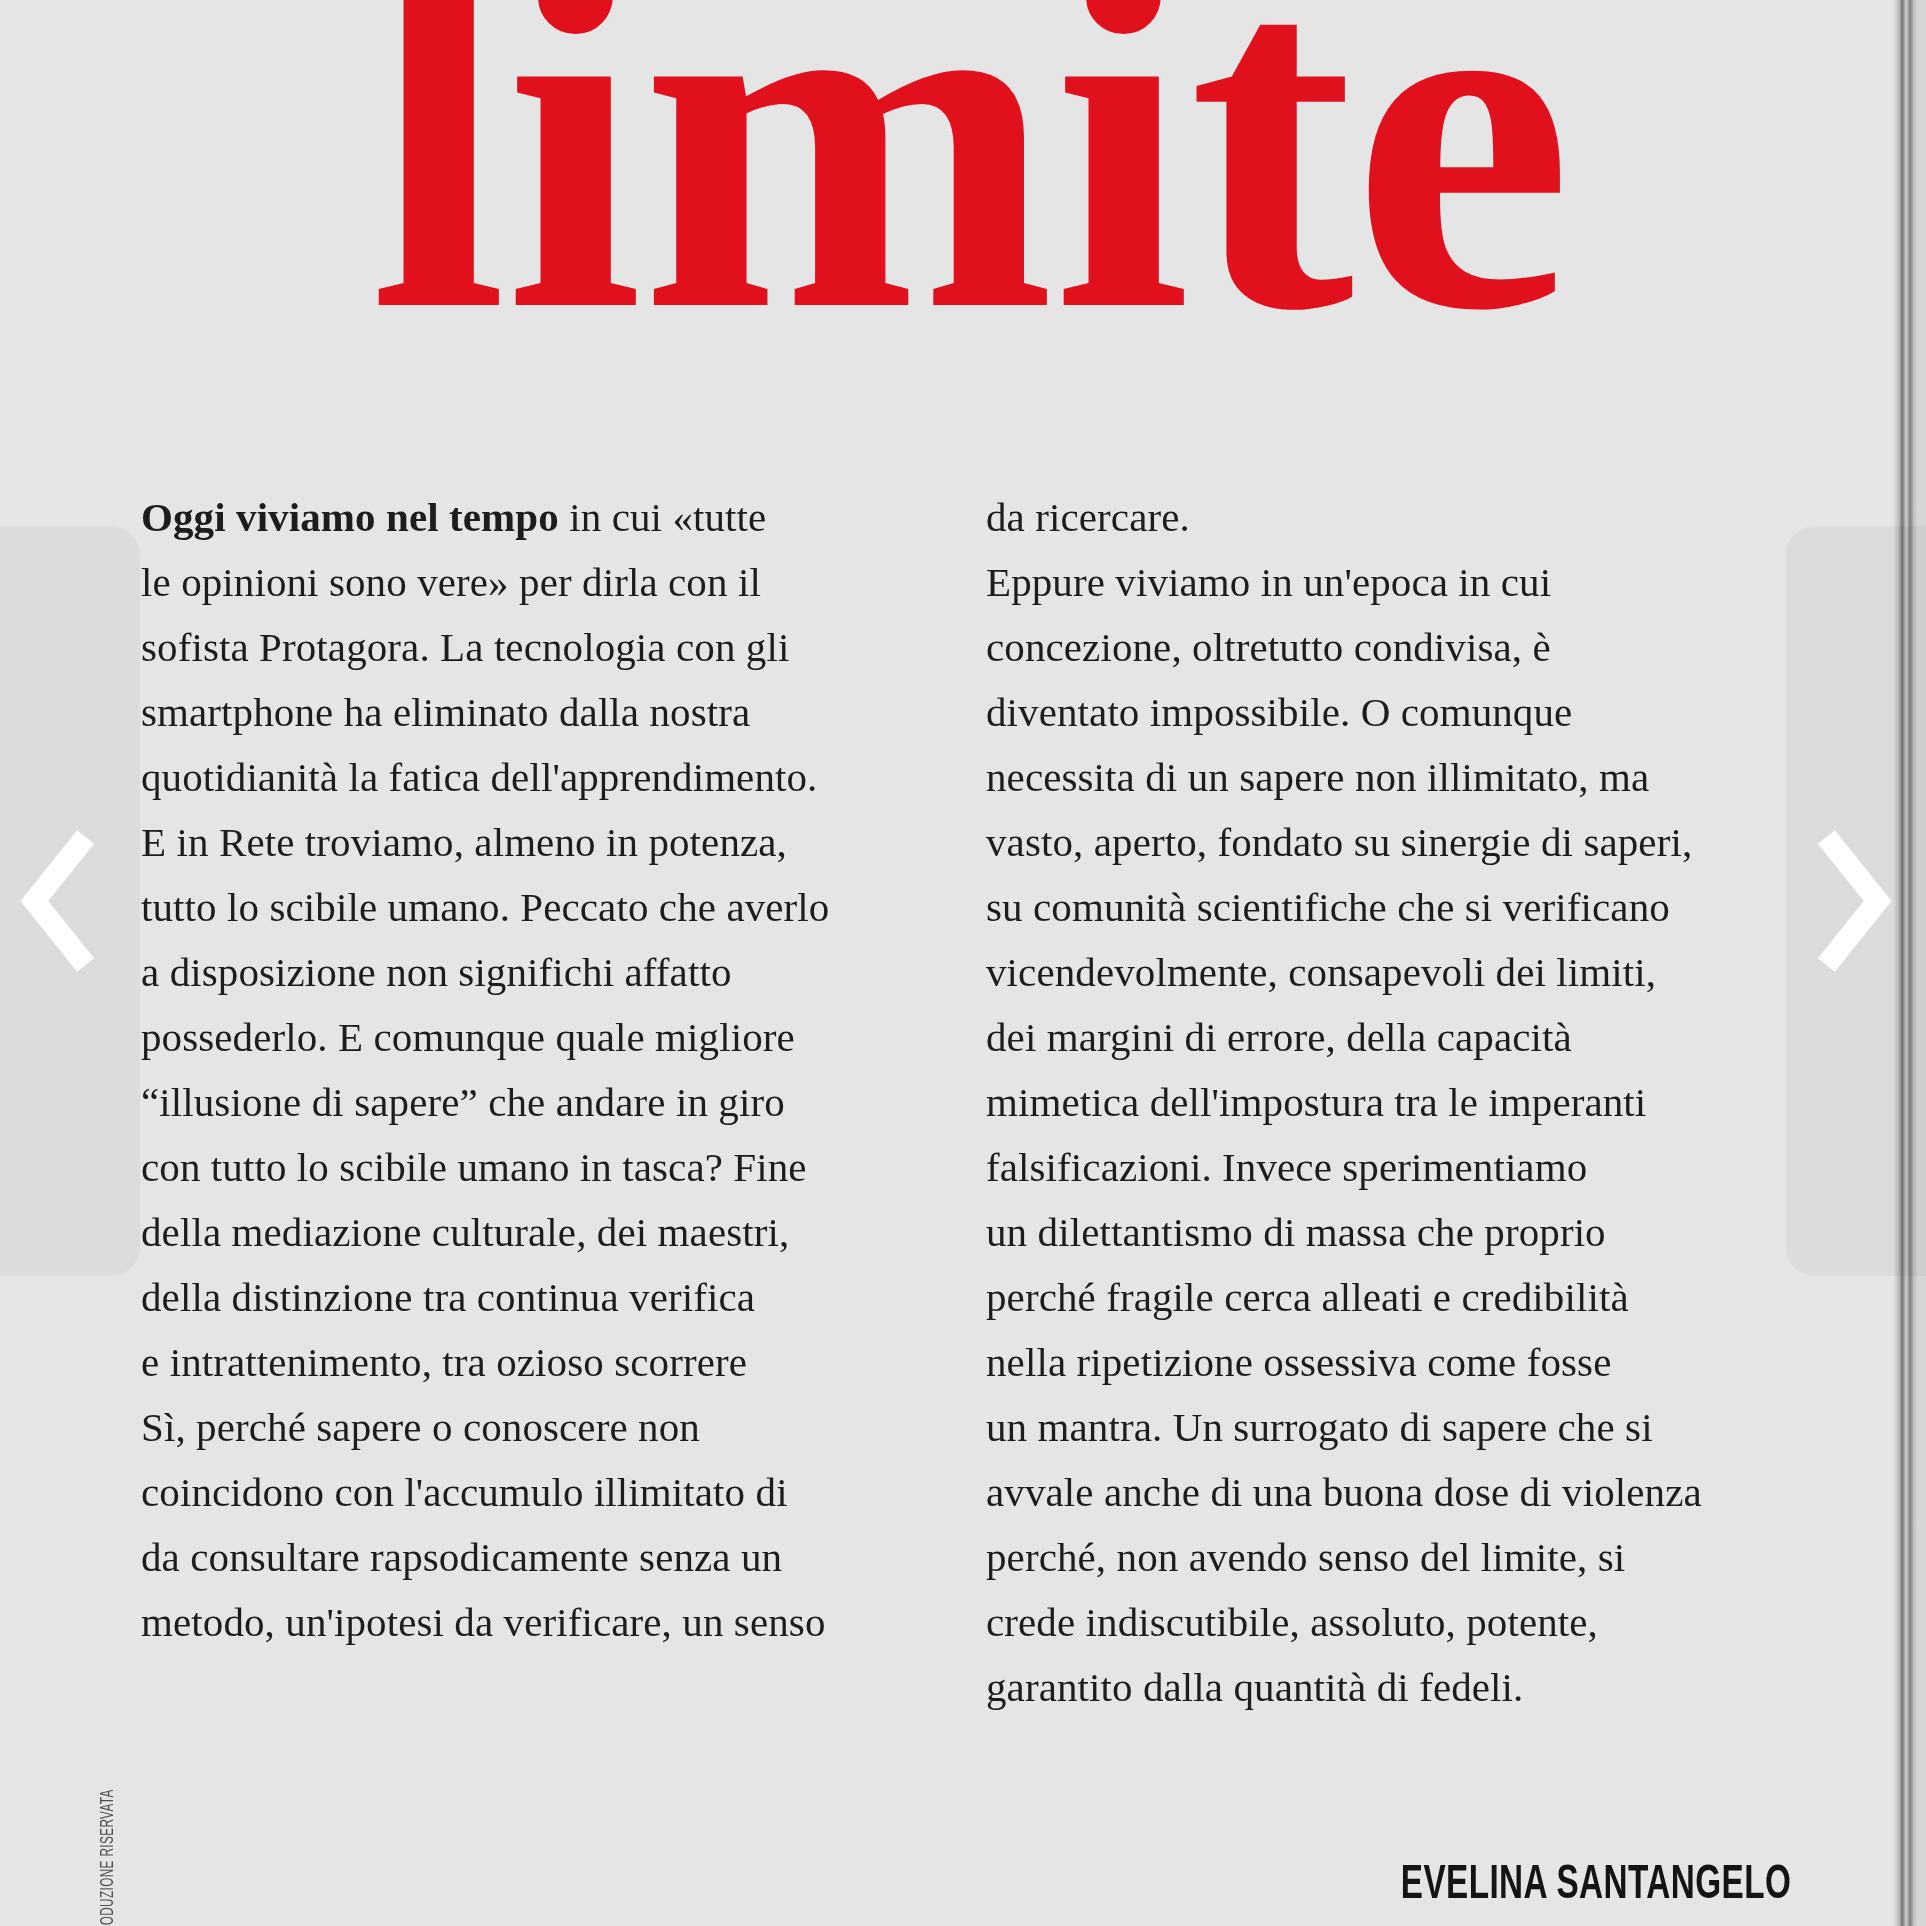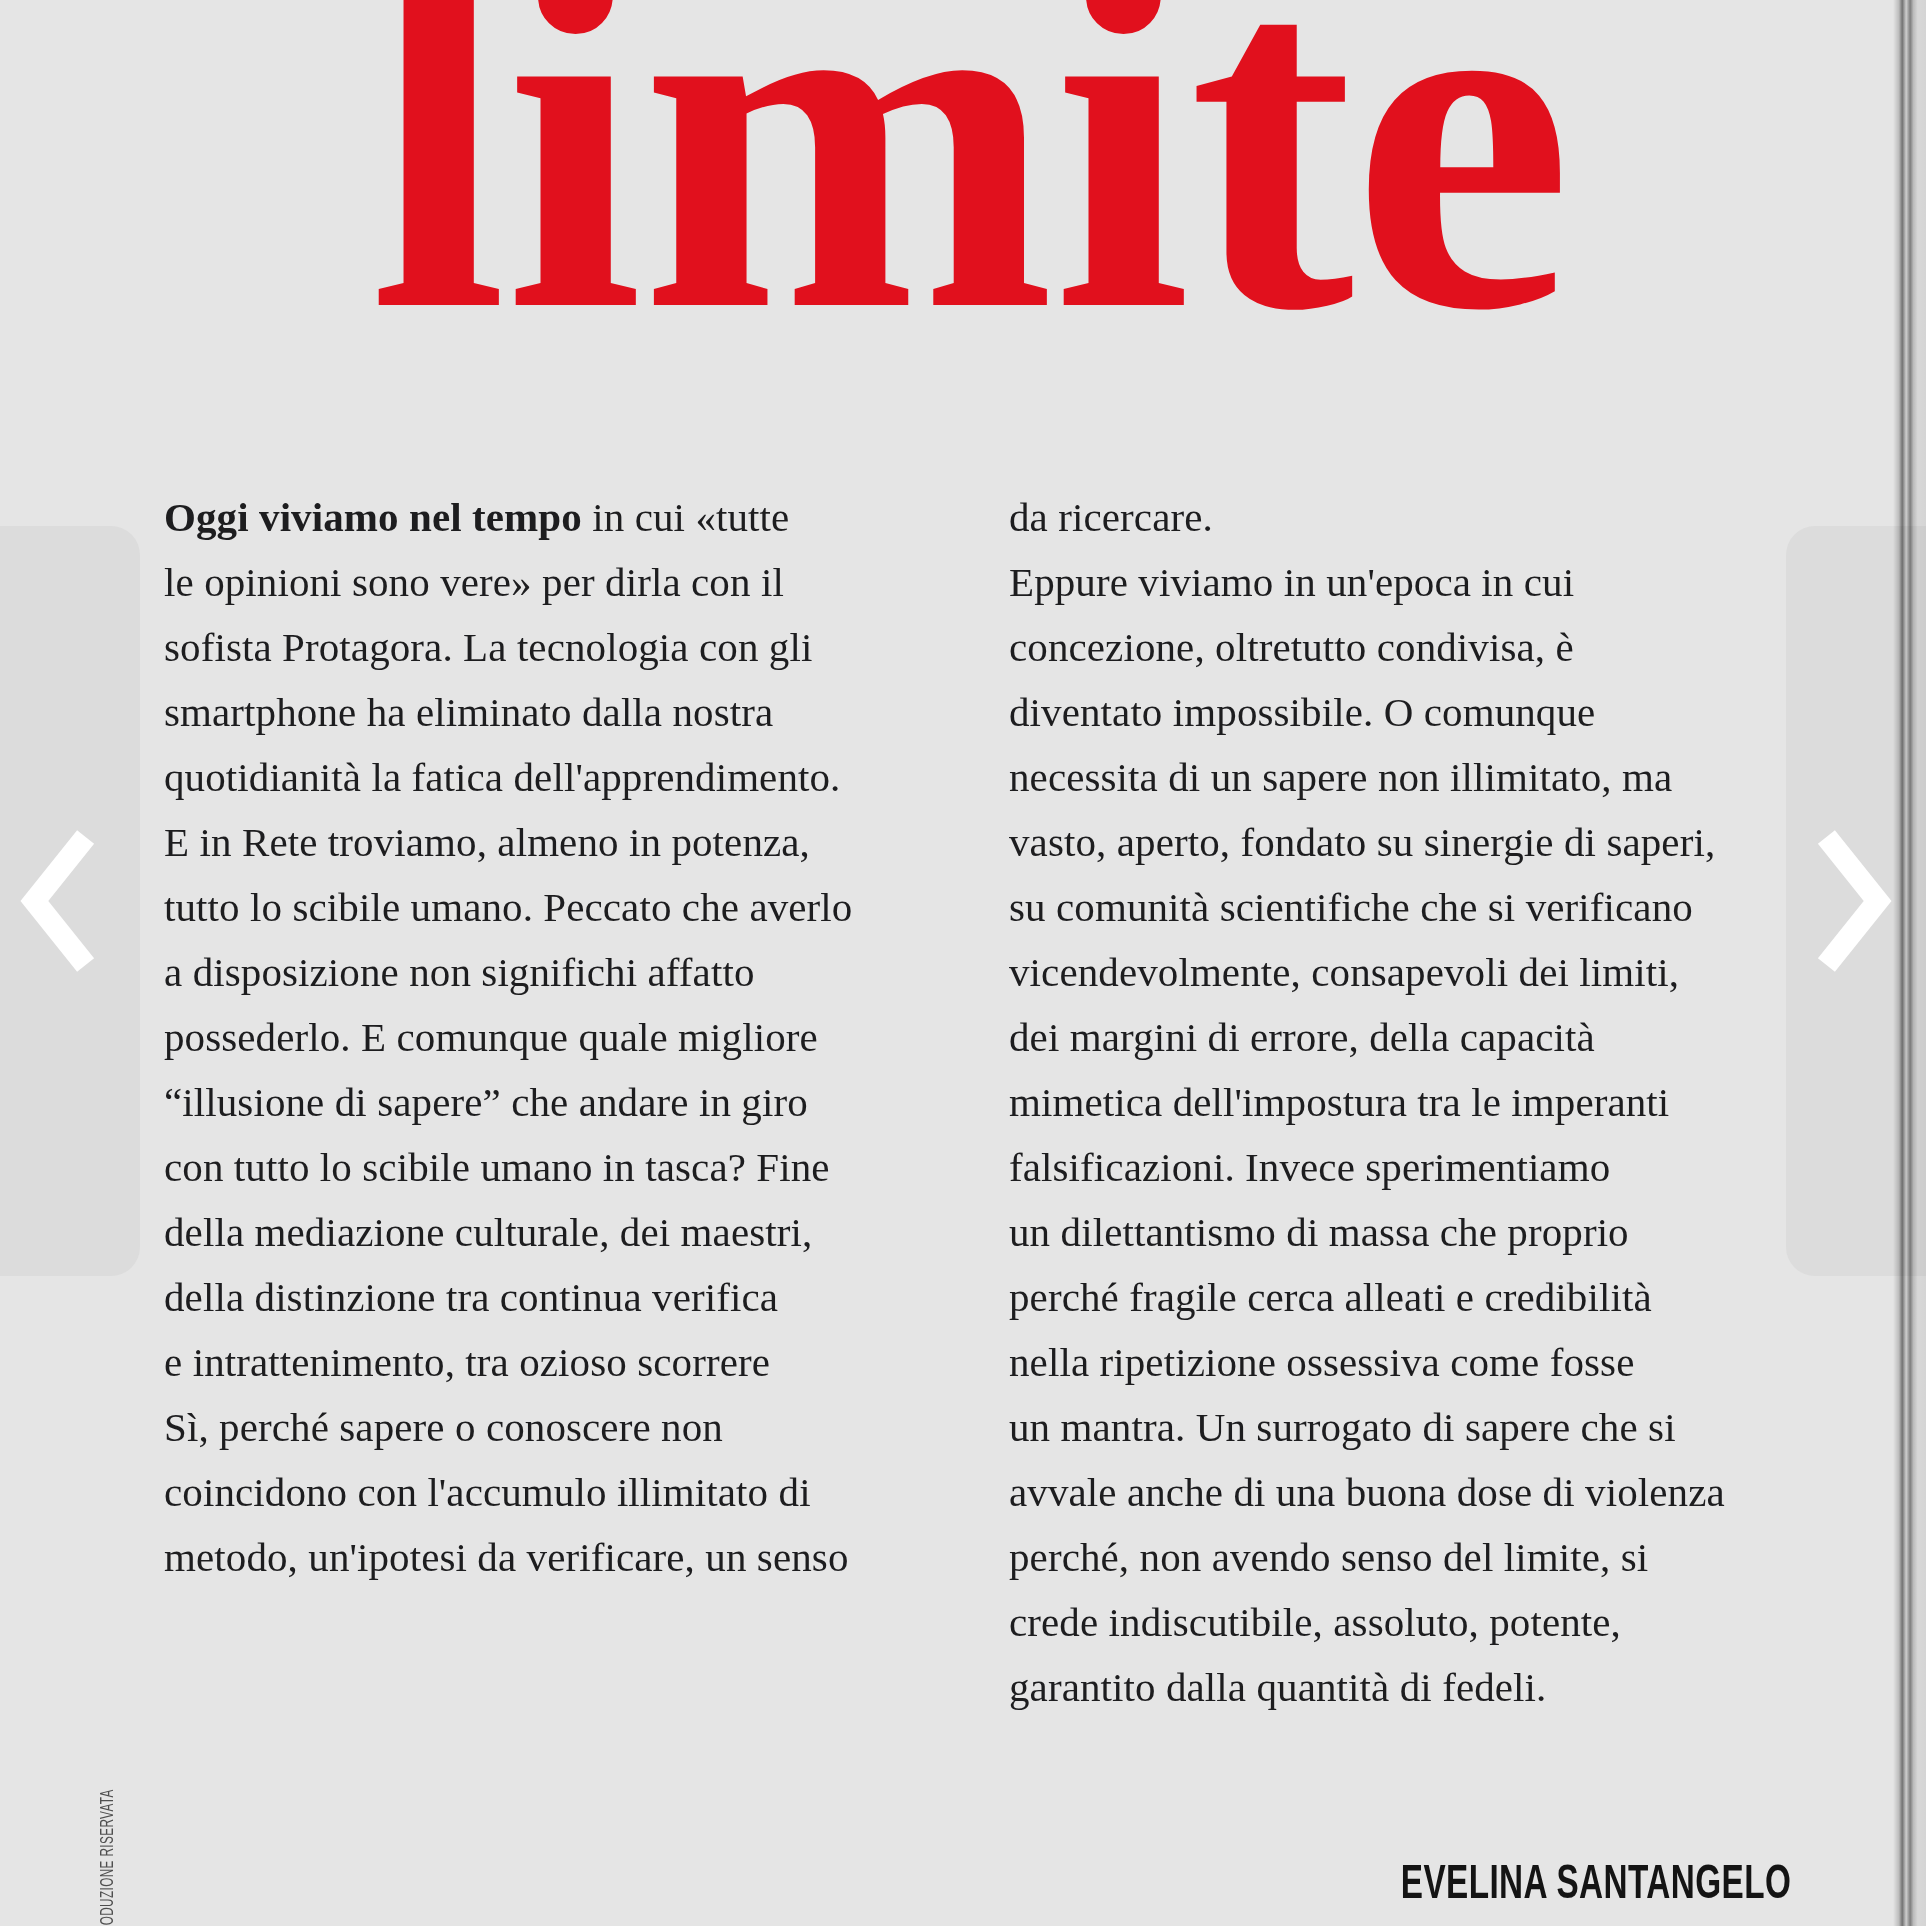--- a/index.html
+++ b/index.html
@@ -24,21 +24,21 @@
     white-space:nowrap;
   }
 
   
   .col{
     position:absolute;top:485px;
     font-size:41px;line-height:65px;
     color:var(--text-color,#1d1d1f);
     letter-spacing:0.1px;
   }
-  .col .line{white-space:nowrap;height:65px;margin-left:23px;}
+  .col .line{white-space:nowrap;height:65px;}
   .col-left{left:141px;width:803px;}
   .col-right{left:986px;width:822px;}
   .lead-bold{font-weight:bold;}
 
   
   .byline{
     position:absolute;
     right:135px;top:1853px;
     font-family:"Liberation Sans", sans-serif;
     font-weight:bold;
@@ -110,20 +110,21 @@
         <div class="line">tutto lo scibile umano. Peccato che averlo</div>
         <div class="line">a disposizione non significhi affatto</div>
         <div class="line">possederlo. E comunque quale migliore</div>
         <div class="line">“illusione di sapere” che andare in giro</div>
         <div class="line">con tutto lo scibile umano in tasca? Fine</div>
         <div class="line">della mediazione culturale, dei maestri,</div>
         <div class="line">della distinzione tra continua verifica</div>
         <div class="line">e intrattenimento, tra ozioso scorrere</div>
         <div class="line">Sì, perché sapere o conoscere non</div>
         <div class="line">coincidono con l'accumulo illimitato di</div>
+        <div class="line">da consultare rapsodicamente senza un</div>
         <div class="line">metodo, un'ipotesi da verificare, un senso</div>
       </div>
   </div>
 
   <div class="col col-right">
       <div class="line">da ricercare.</div>
       <div class="line">Eppure viviamo in un'epoca in cui</div>
       <div class="line">concezione, oltretutto condivisa, è</div>
       <div class="line">diventato impossibile. O comunque</div>
       <div class="line">necessita di un sapere non illimitato, ma</div>

